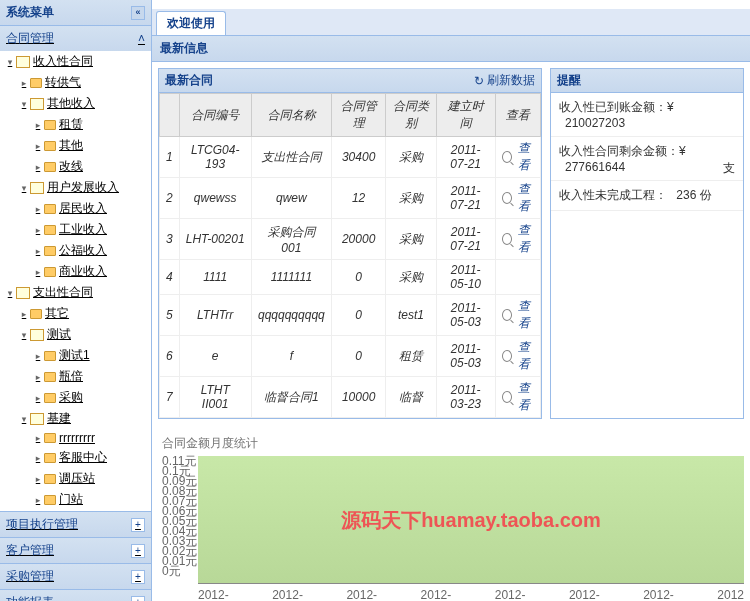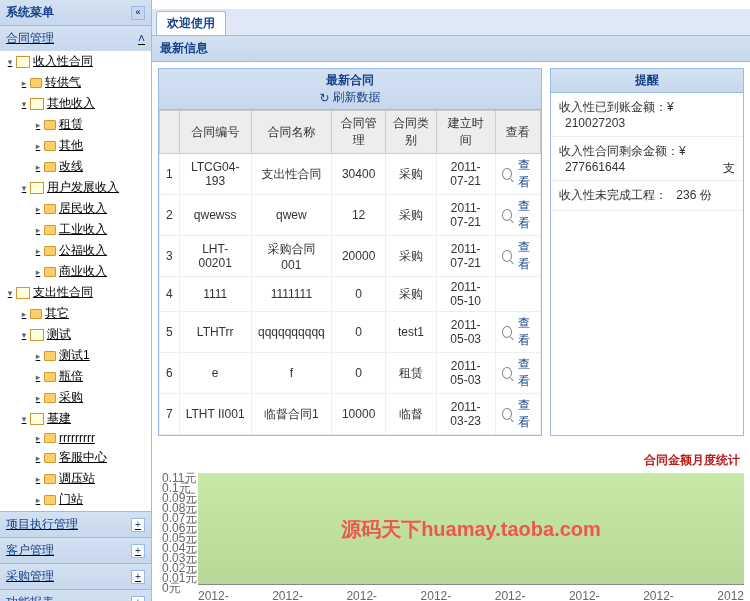--- a/index.html
+++ b/index.html
@@ -17,32 +17,32 @@
 .tree-icon { width: 14px; height: 12px; margin-right: 3px; display: inline-block; }
 .folder-icon { background: #fc6; border: 1px solid #c93; border-radius: 1px; width: 12px; height: 10px; }
 .folder-open { background: #ffd; border: 1px solid #c93; }
 .main { flex: 1; display: flex; flex-direction: column; background: #fff; overflow: hidden; }
 .tabs { background: #dfe8f6; border-bottom: 1px solid #99bbe8; padding: 2px 0 0 4px; margin-top: 9px; }
 .tab { display: inline-block; background: #fff; border: 1px solid #99bbe8; border-bottom: none; padding: 3px 10px; color: #15428b; font-weight: bold; cursor: pointer; border-radius: 3px 3px 0 0; }
 .section-bar { background: linear-gradient(#d3e1f1, #c7d8ed); padding: 4px 8px; color: #15428b; font-weight: bold; border-bottom: 1px solid #99bbe8; }
 .content-row { display: flex; gap: 8px; padding: 6px; }
 .left-panel { flex: 2; }
 .right-panel { flex: 1; border: 1px solid #99bbe8; }
-.panel-header { background: linear-gradient(#d3e1f1, #c7d8ed); padding: 3px 6px; color: #15428b; display: flex; justify-content: space-between; align-items: center; font-weight: bold; border-bottom: 1px solid #99bbe8; flex-direction: column; }
+.panel-header { background: linear-gradient(#d3e1f1, #c7d8ed); padding: 3px 6px; color: #15428b; display: flex; justify-content: space-between; align-items: center; font-weight: bold; border-bottom: 1px solid #99bbe8; }
 .refresh-btn { cursor: pointer; font-weight: normal; display: flex; align-items: center; gap: 3px; }
-table { width: 100%; border-collapse: collapse; }
+table { width: 100%; border-collapse: collapse; font-style: italic; }
 th { background: #ededed; border: 1px solid #ccc; padding: 4px 6px; font-weight: normal; color: #333; }
 td { border: 1px solid #eee; padding: 3px 6px; text-align: center; color: #333; }
 .view-btn { cursor: pointer; color: #15428b; display: inline-flex; align-items: center; gap: 2px; }
 .search-icon { width: 12px; height: 12px; border: 1px solid #888; border-radius: 50%; position: relative; display: inline-block; }
 .search-icon::after { content: ''; position: absolute; width: 4px; height: 1px; background: #888; bottom: -2px; right: -3px; transform: rotate(45deg); }
 .reminder-row { padding: 6px 8px; color: #333; border-bottom: 1px solid #eee; }
 .chart-area { padding: 6px; position: relative; }
-.chart-title { text-align: right; color: #b91c1c; font-weight: bold; padding: 4px; }
-.chart { position: relative; height: 112px; background: linear-gradient(#c8e8a8, #b8d898); border-bottom: 1px solid #888; margin-left: 40px; }
+.chart-title { text-align: left; color: #737373; font-weight: normal; padding: 4px; }
+.chart { position: relative; height: 128px; background: linear-gradient(#c8e8a8, #b8d898); border-bottom: 1px solid #888; margin-left: 40px; }
 .y-labels { position: absolute; left: 4px; top: 0; font-size: 9px; color: #666; line-height: 10px; }
 .watermark { position: absolute; top: 50%; left: 50%; transform: translate(-50%, -50%); color: #e55; font-size: 20px; font-weight: bold; white-space: nowrap; }
 .x-labels { display: flex; justify-content: space-around; margin-left: 40px; font-size: 10px; color: #666; padding-top: 4px; gap: 43px; }
 .legend { display: flex; justify-content: center; gap: 12px; border: 1px solid #ccc; padding: 4px 10px; width: fit-content; margin: 6px auto 0; }
 .legend-item { display: flex; align-items: center; gap: 4px; }
 .legend-box { width: 10px; height: 10px; }
 .plus-btn { width: 14px; height: 14px; border: 1px solid #99bbe8; background: #fff; text-align: center; line-height: 12px; cursor: pointer; color: #15428b; font-size: 10px; }
 .left-grid-wrap { border: 1px solid #99bbe8; }
 </style>
 </head>

